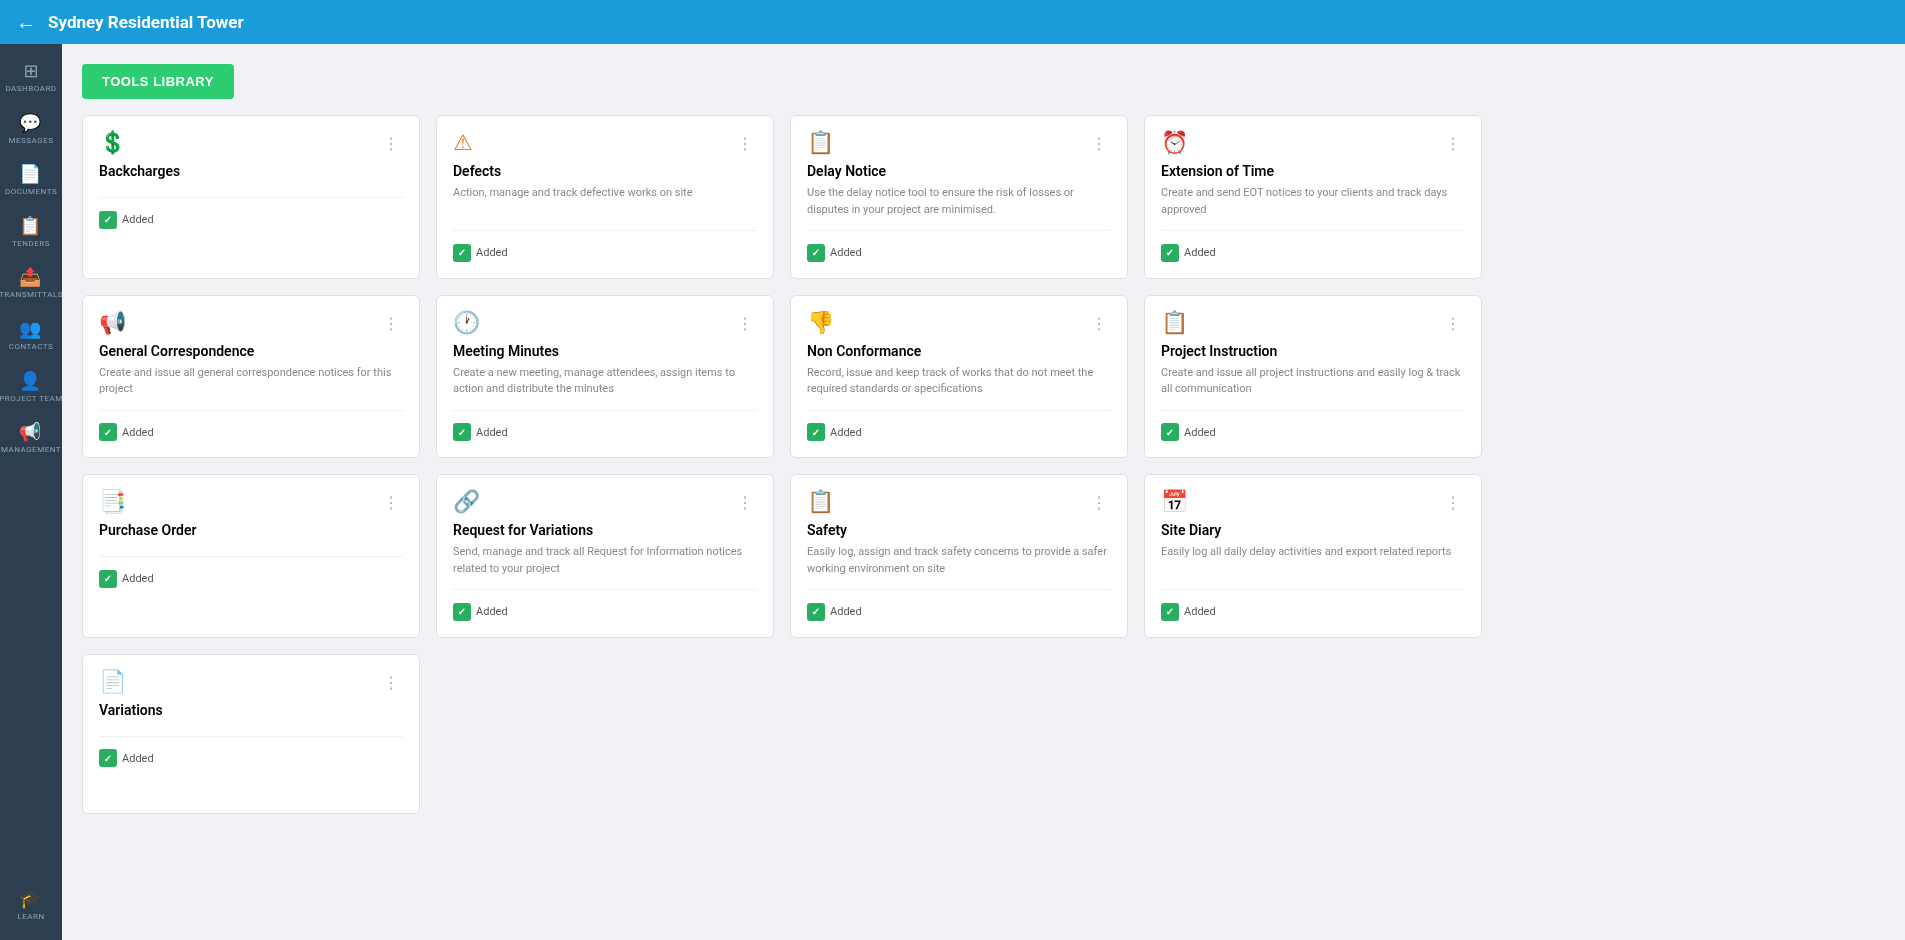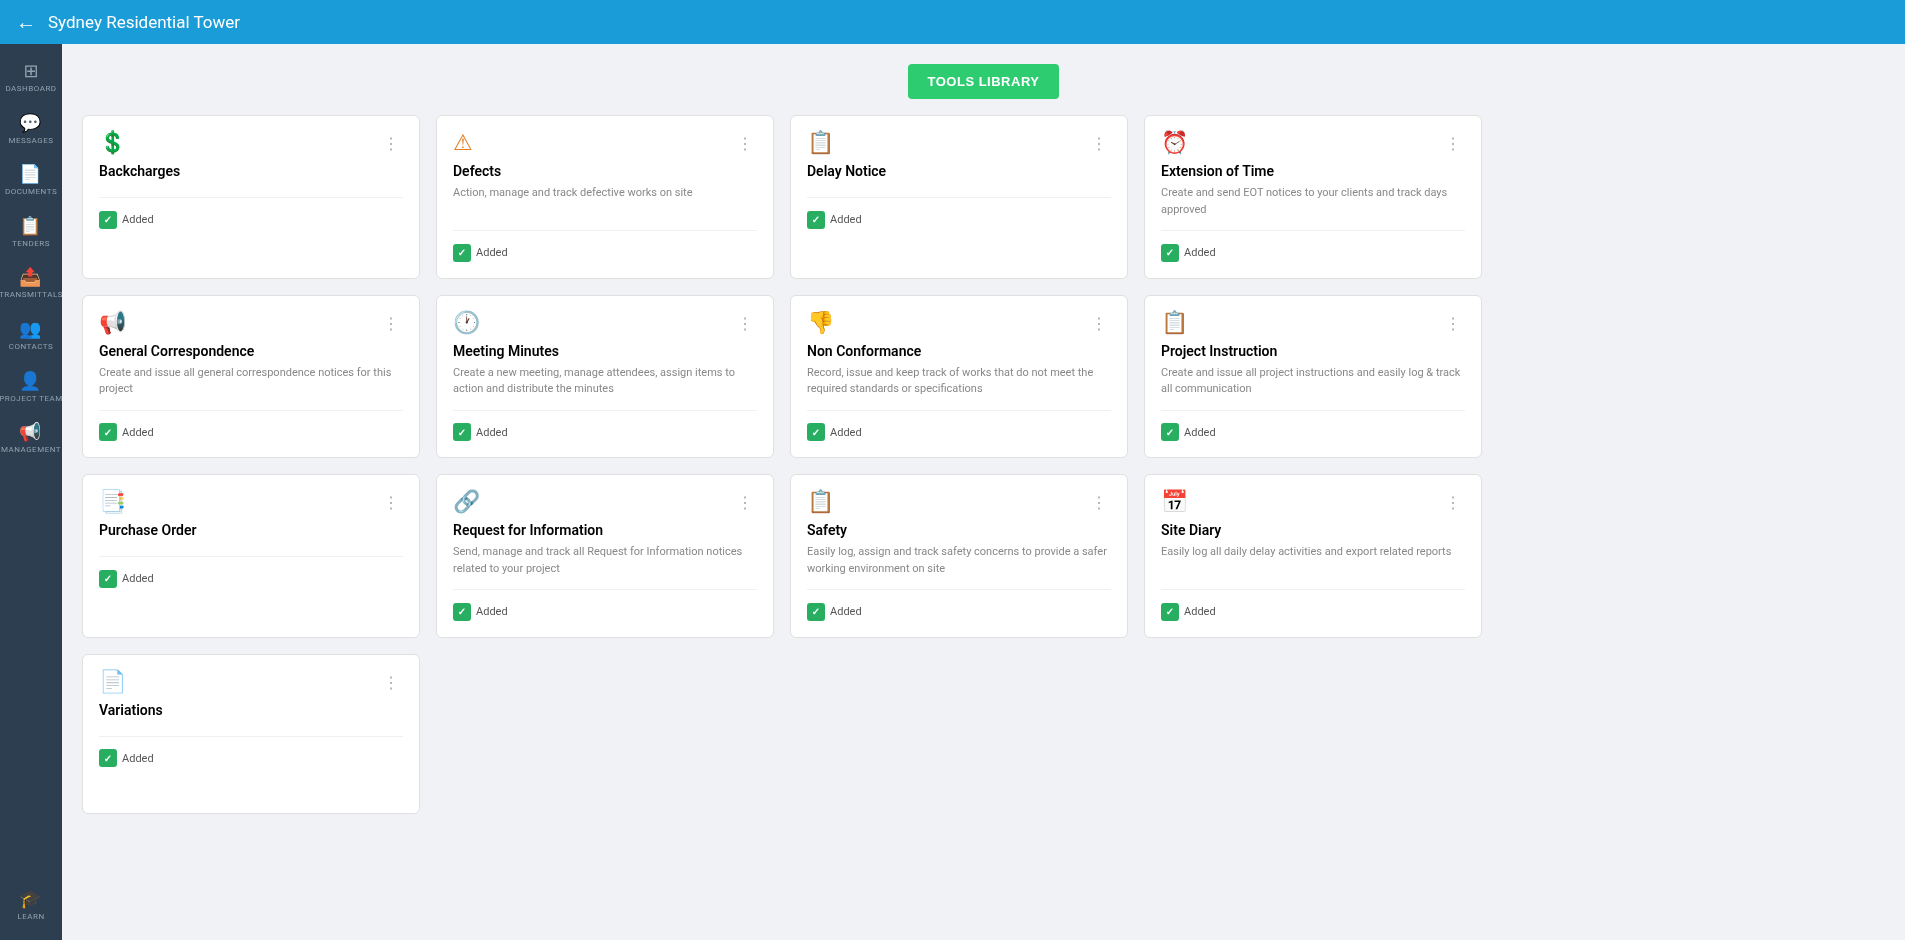--- a/index.html
+++ b/index.html
@@ -16,21 +16,21 @@
       gap: 12px;
       flex-shrink: 0;
       z-index: 100;
     }
     .top-header .back-arrow {
       font-size: 20px;
       cursor: pointer;
     }
     .top-header .project-title {
       font-size: 17px;
-      font-weight: 400;
+      font-weight: 700;
     }
 
     
     .main-layout {
       display: flex;
       flex: 1;
       overflow: hidden;
     }
 
     
@@ -72,21 +72,21 @@
     
     .content-area {
       flex: 1;
       overflow-y: auto;
       padding: 20px;
       background: #f0f2f5;
     }
 
     .tools-library-btn {
       display: flex;
-      justify-content: center;
+      justify-content: flex-start;
       margin-bottom: 16px;
     }
     .btn-tools-library {
       background: #2ecc71;
       color: white;
       border: none;
       padding: 10px 20px;
       font-size: 13px;
       font-weight: 600;
       border-radius: 4px;
@@ -268,20 +268,21 @@
         <span>Added</span>
       </span>
     </div>
   </div>
         <div class="tool-card">
     <div class="card-header">
       <span class="card-icon icon-teal">📋</span>
       <span class="card-menu-dots">⋮</span>
     </div>
     <div class="card-title">Delay Notice</div>
+    <div class="card-description">Use the delay notice tool to ensure the risk of losses or disputes in your project are minimised.</div>
     <div class="card-footer">
       <span class="added-badge">
         <span class="check-icon">✓</span>
         <span>Added</span>
       </span>
     </div>
   </div>
         <div class="tool-card">
     <div class="card-header">
       <span class="card-icon icon-yellow">⏰</span>
@@ -363,21 +364,21 @@
         <span class="check-icon">✓</span>
         <span>Added</span>
       </span>
     </div>
   </div>
         <div class="tool-card">
     <div class="card-header">
       <span class="card-icon icon-yellow">🔗</span>
       <span class="card-menu-dots">⋮</span>
     </div>
-    <div class="card-title">Request for Information</div>
+    <div class="card-title">Request for Variations</div>
     <div class="card-description">Send, manage and track all Request for Information notices related to your project</div>
     <div class="card-footer">
       <span class="added-badge">
         <span class="check-icon">✓</span>
         <span>Added</span>
       </span>
     </div>
   </div>
         <div class="tool-card">
     <div class="card-header">

